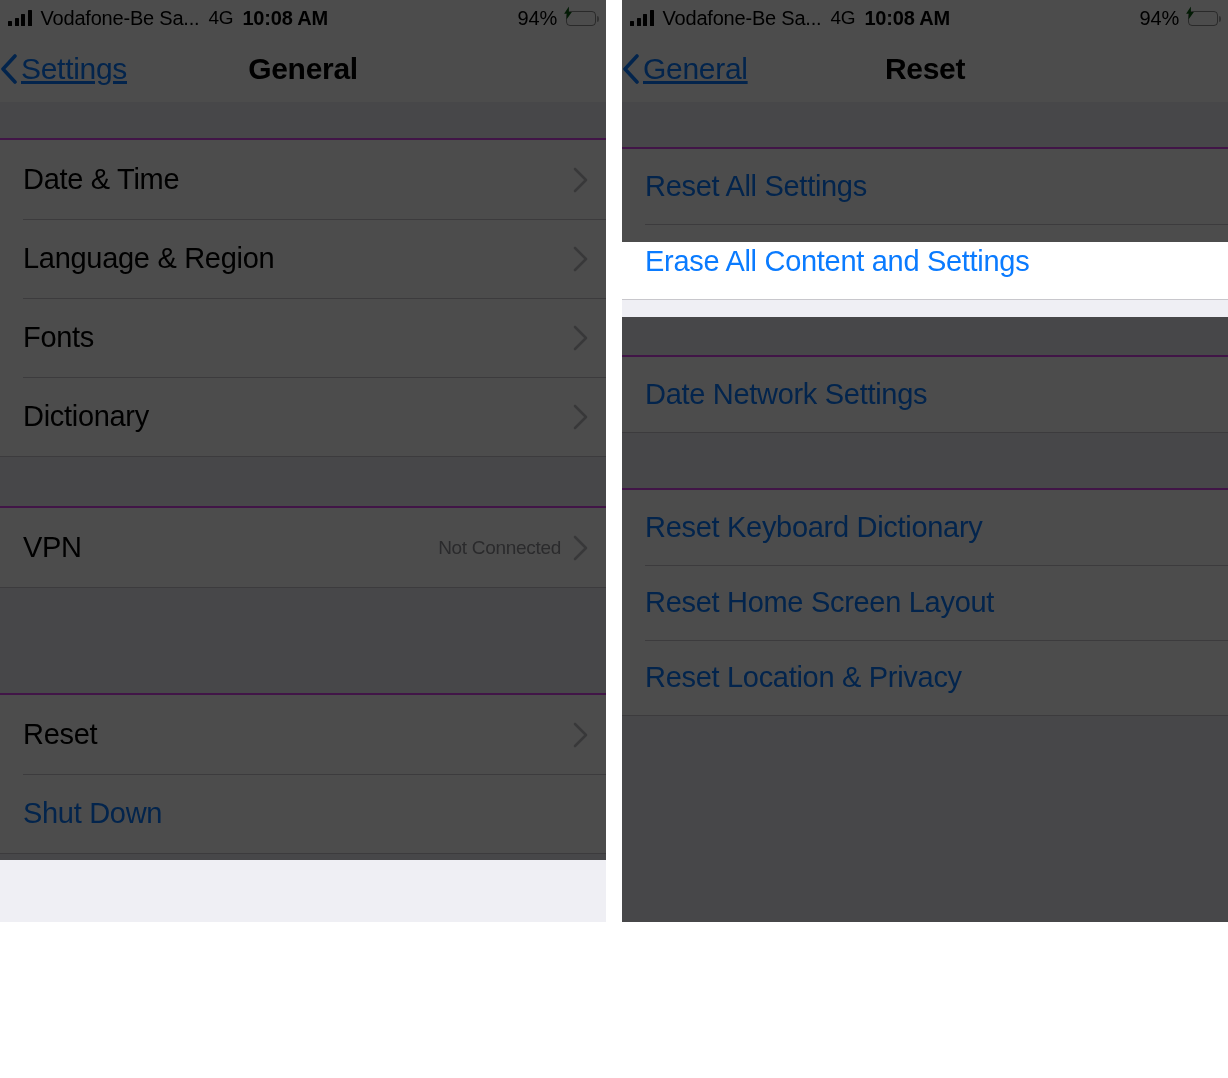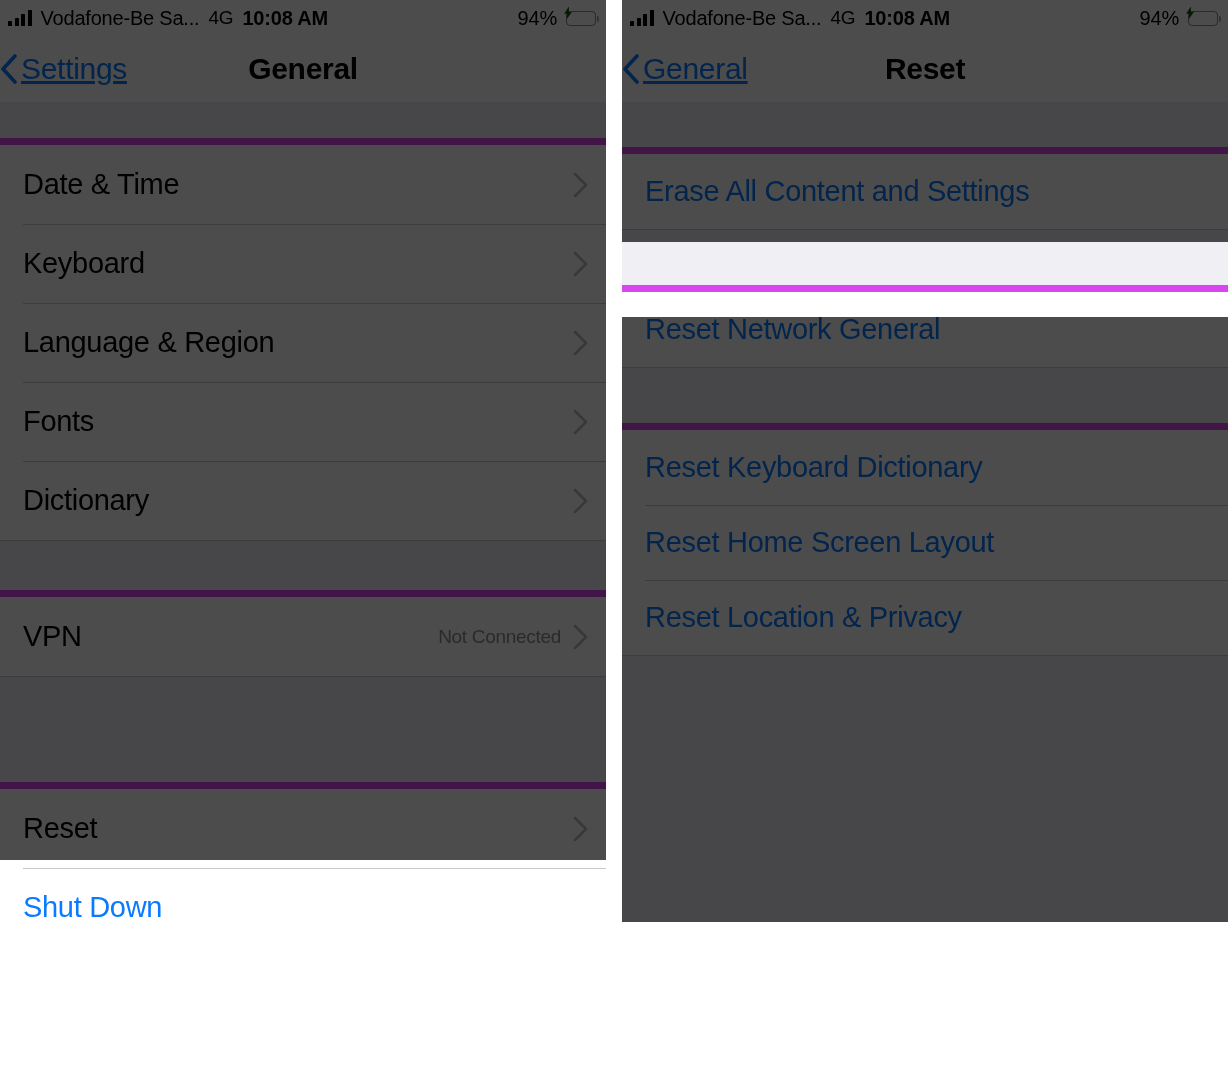--- a/index.html
+++ b/index.html
@@ -117,21 +117,21 @@
     font-size:30px;
     font-weight:700;
     color:#000;
     letter-spacing:-0.3px;
     pointer-events:none;
   }
 
   
   .tablebg { background:#efeff4; }
   .spacer { background:#efeff4; }
-  .group { background:#15803d; border-top:7px solid #d946ef; border-bottom:1px solid #c8c7cc; }
+  .group { background:#15803d; border-top:2px solid #d946ef; border-bottom:1px solid #c8c7cc; }
 
   .row {
     position:relative;
     display:flex;
     align-items:center;
     height:79px;
     padding-left:23px;
     padding-right:18px;
     background:#ffffff;
     cursor:pointer;
@@ -215,26 +215,20 @@
         <div class="spacer" style="height:36px"></div>
 
         <div class="group">
           <div class="row">
             <span class="row-label">Date &amp; Time</span>
             <svg class="chev" viewBox="0 0 15 26">
                 <path d="M2 2l11 11L2 24" fill="none" stroke="#b0b0b5" stroke-width="2.6" stroke-linecap="round" stroke-linejoin="round"></path>
               </svg>
           </div>
           <div class="row">
-            <span class="row-label">Keyboard</span>
-            <svg class="chev" viewBox="0 0 15 26">
-                <path d="M2 2l11 11L2 24" fill="none" stroke="#b0b0b5" stroke-width="2.6" stroke-linecap="round" stroke-linejoin="round"></path>
-              </svg>
-          </div>
-          <div class="row">
             <span class="row-label">Language &amp; Region</span>
             <svg class="chev" viewBox="0 0 15 26">
                 <path d="M2 2l11 11L2 24" fill="none" stroke="#b0b0b5" stroke-width="2.6" stroke-linecap="round" stroke-linejoin="round"></path>
               </svg>
           </div>
           <div class="row">
             <span class="row-label">Fonts</span>
             <svg class="chev" viewBox="0 0 15 26">
                 <path d="M2 2l11 11L2 24" fill="none" stroke="#b0b0b5" stroke-width="2.6" stroke-linecap="round" stroke-linejoin="round"></path>
               </svg>
@@ -322,29 +316,32 @@
         </div>
         <div class="nav-title">Reset</div>
       </div>
 
       <div class="tablebg">
 
         <div class="spacer" style="height:45px"></div>
 
         <div class="group">
           <div class="row">
+            <span class="row-label blue">Reset All Settings</span>
+          </div>
+          <div class="row">
             <span class="row-label blue">Erase All Content and Settings</span>
           </div>
         </div>
 
         <div class="spacer" style="height:55px"></div>
 
         <div class="group">
           <div class="row">
-            <span class="row-label blue">Reset Network General</span>
+            <span class="row-label blue">Date Network Settings</span>
           </div>
         </div>
 
         <div class="spacer" style="height:55px"></div>
 
         <div class="group">
           <div class="row">
             <span class="row-label blue">Reset Keyboard Dictionary</span>
           </div>
           <div class="row">

